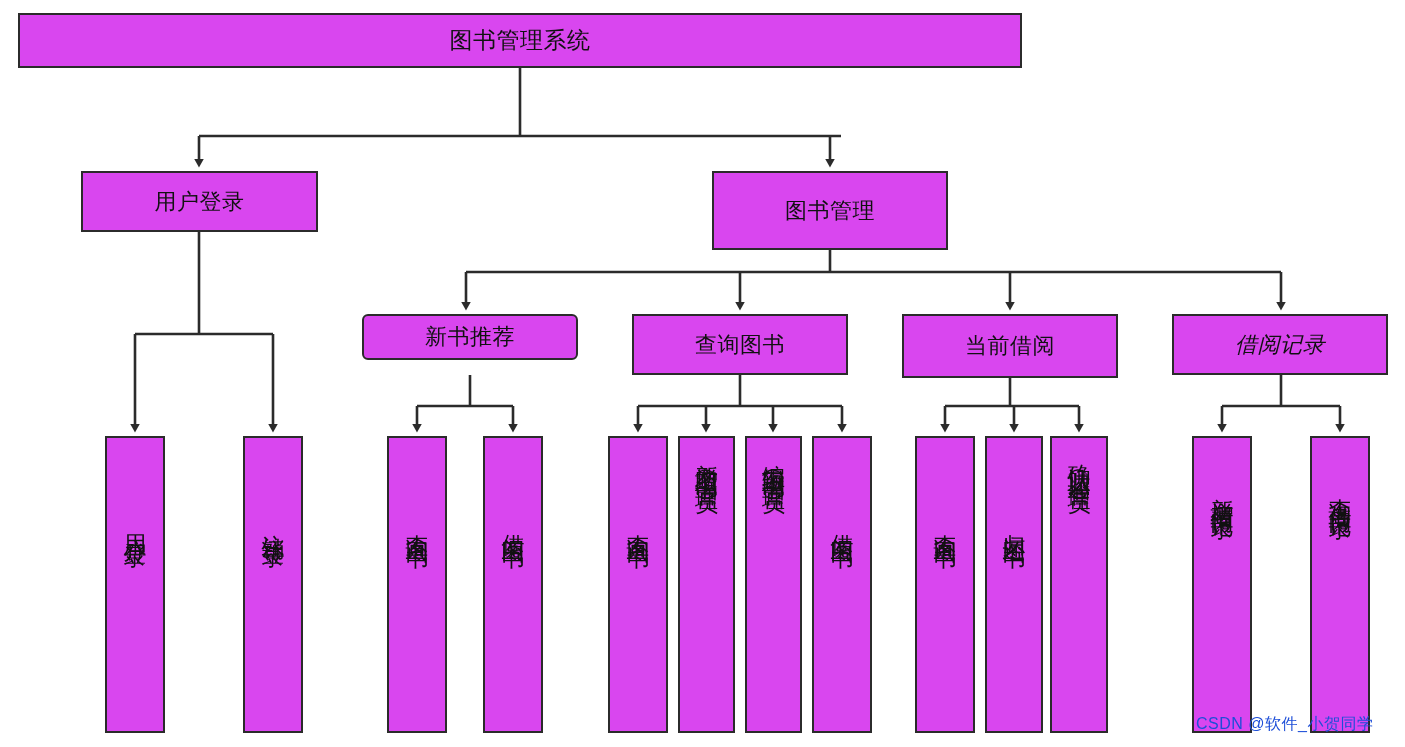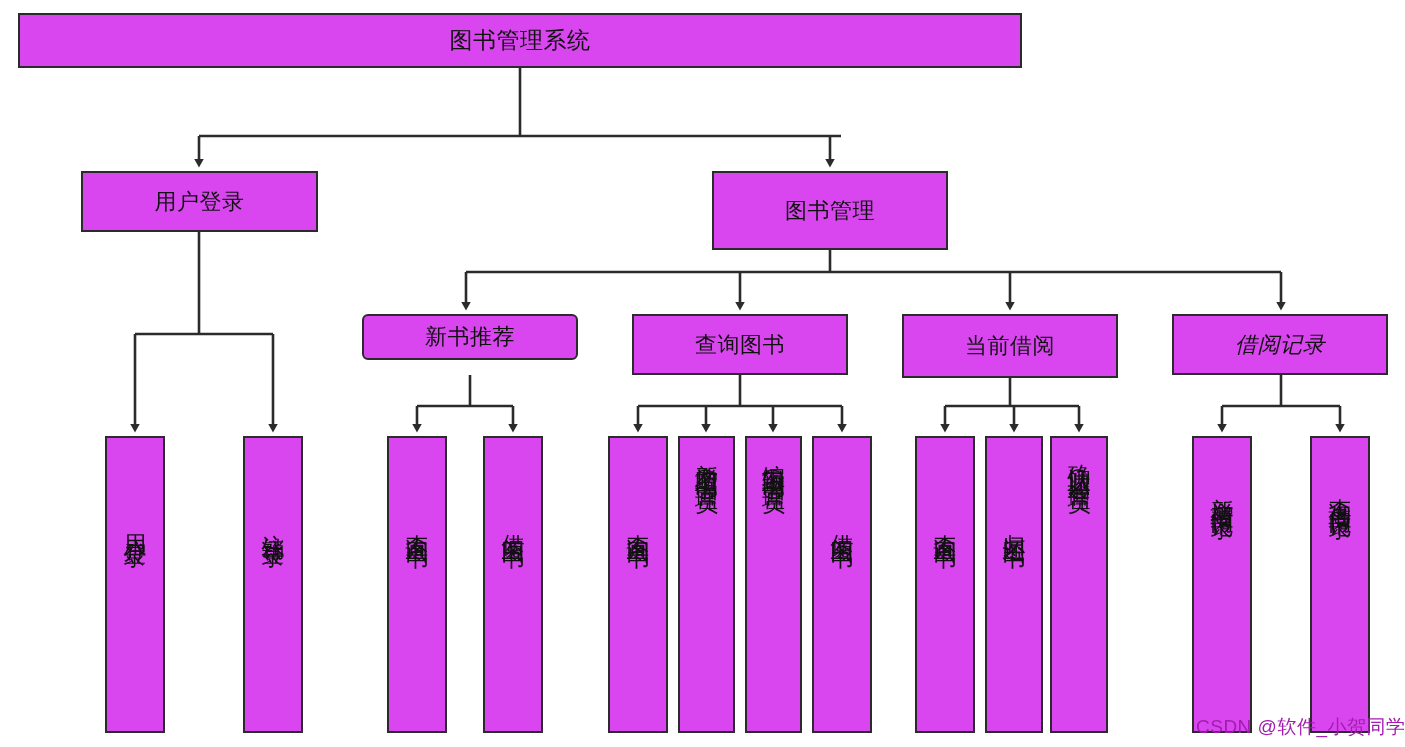--- a/index.html
+++ b/index.html
@@ -58,22 +58,22 @@
     writing-mode: vertical-rl;
     text-orientation: upright;
     font-size: 23px;
     line-height: 1.0;
     letter-spacing: 4px;
     height: auto;
     max-height: 100%;
   }
   .watermark {
     position: absolute;
-    font-size: 19px;
-    color: #a21caf;
+    font-size: 16px;
+    color: #1d4ed8;
     white-space: nowrap;
     z-index: 5;
     letter-spacing: 0.5px;
   }
 </style>
 </head>
 <body>
 
 <div id="canvas">
 

